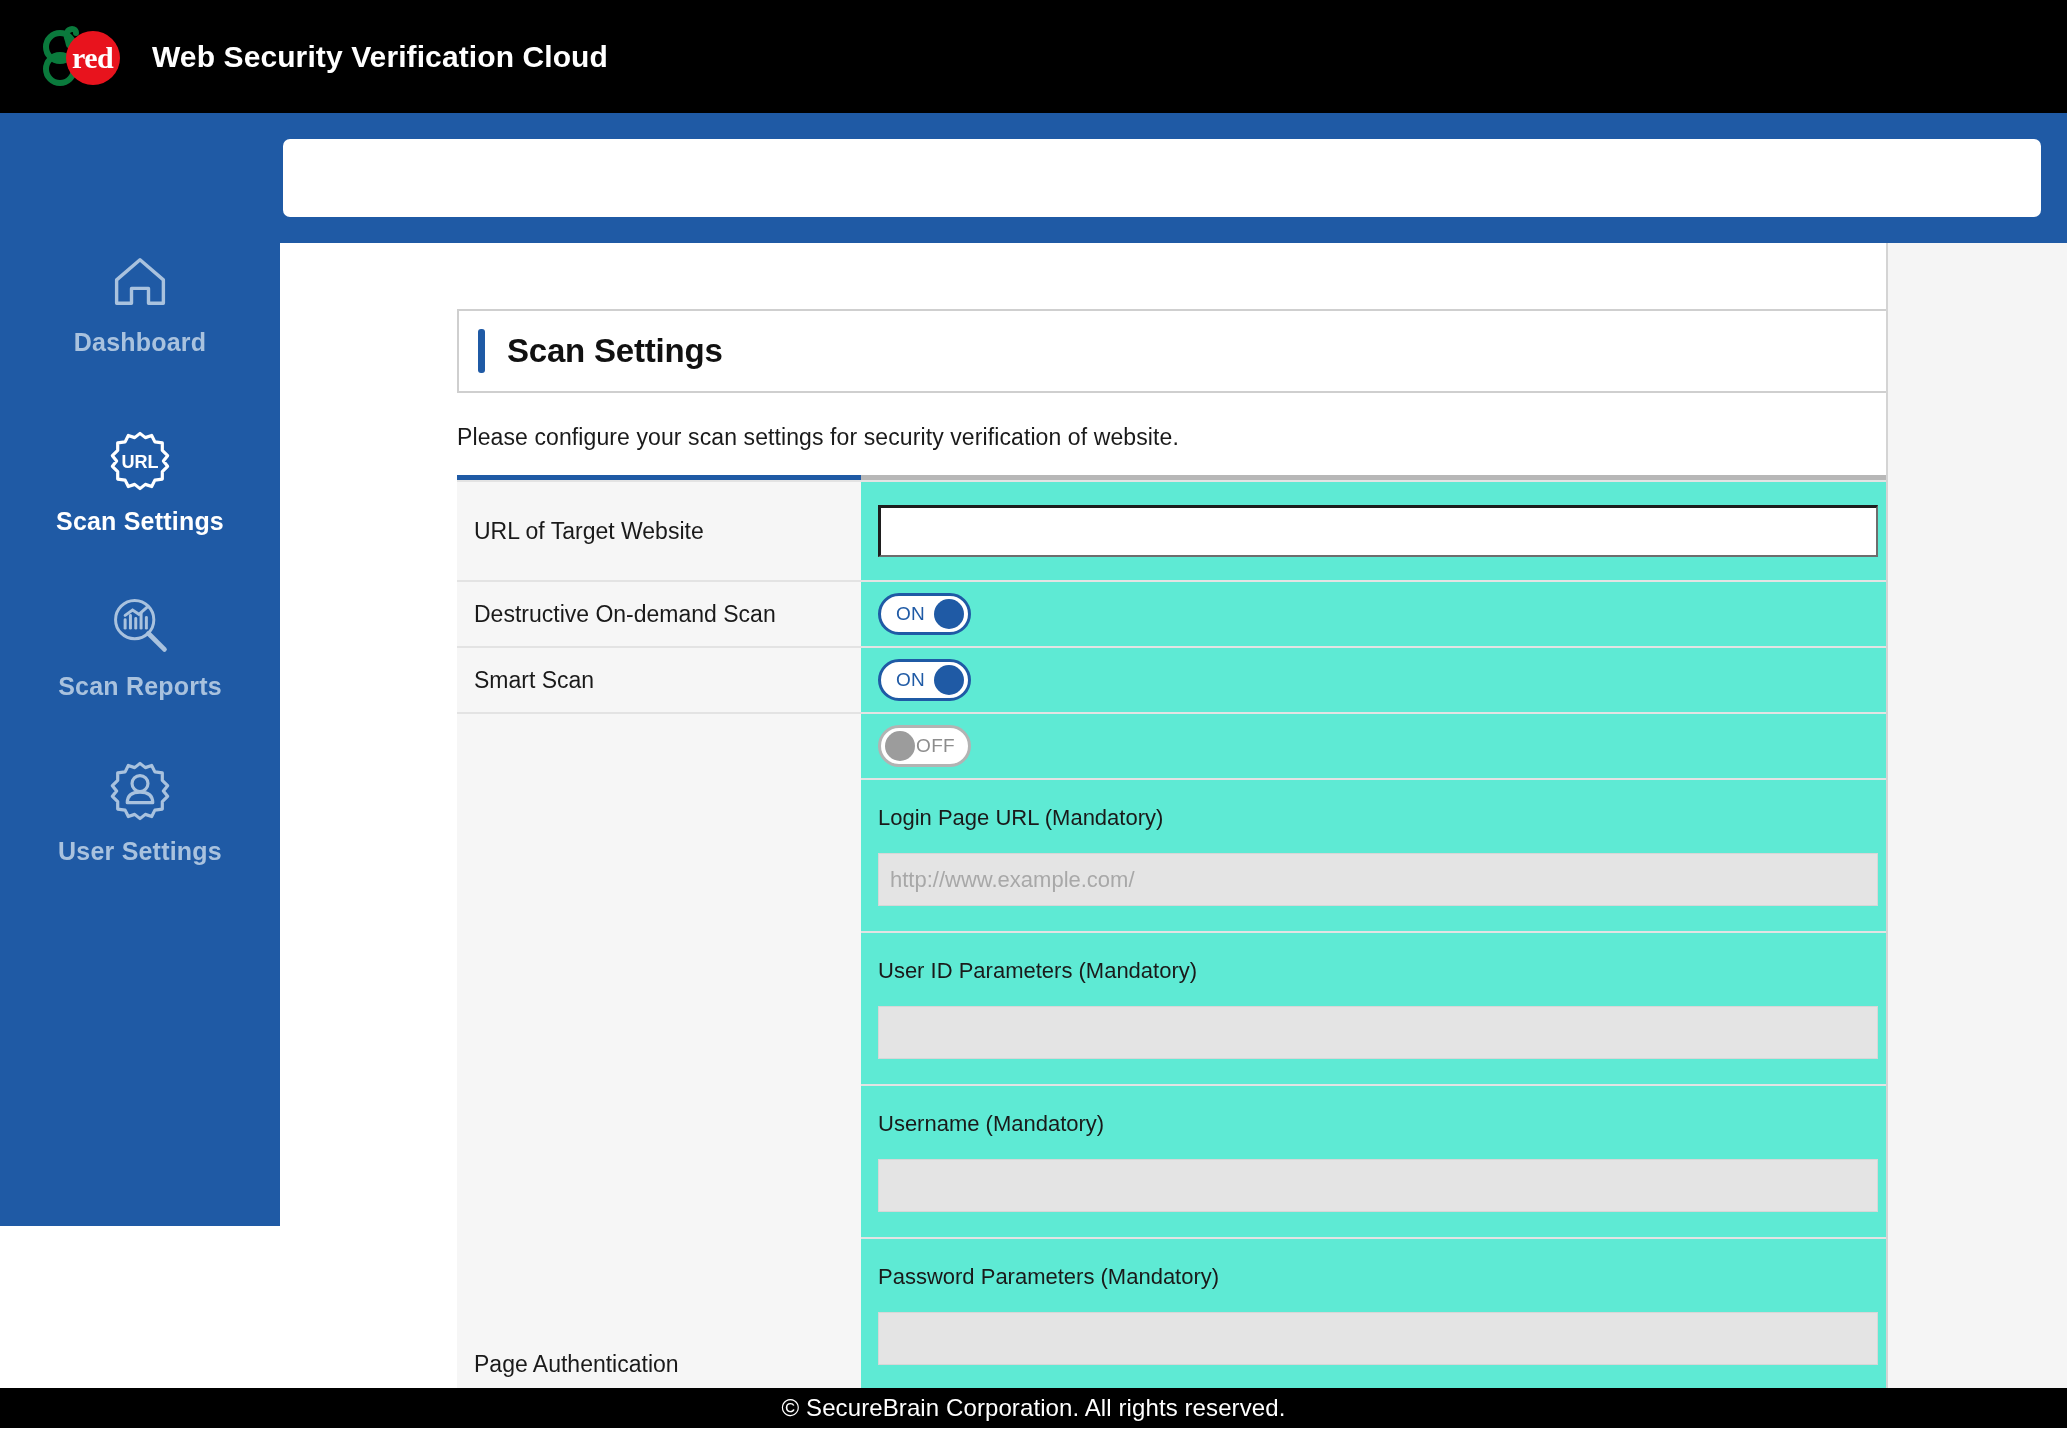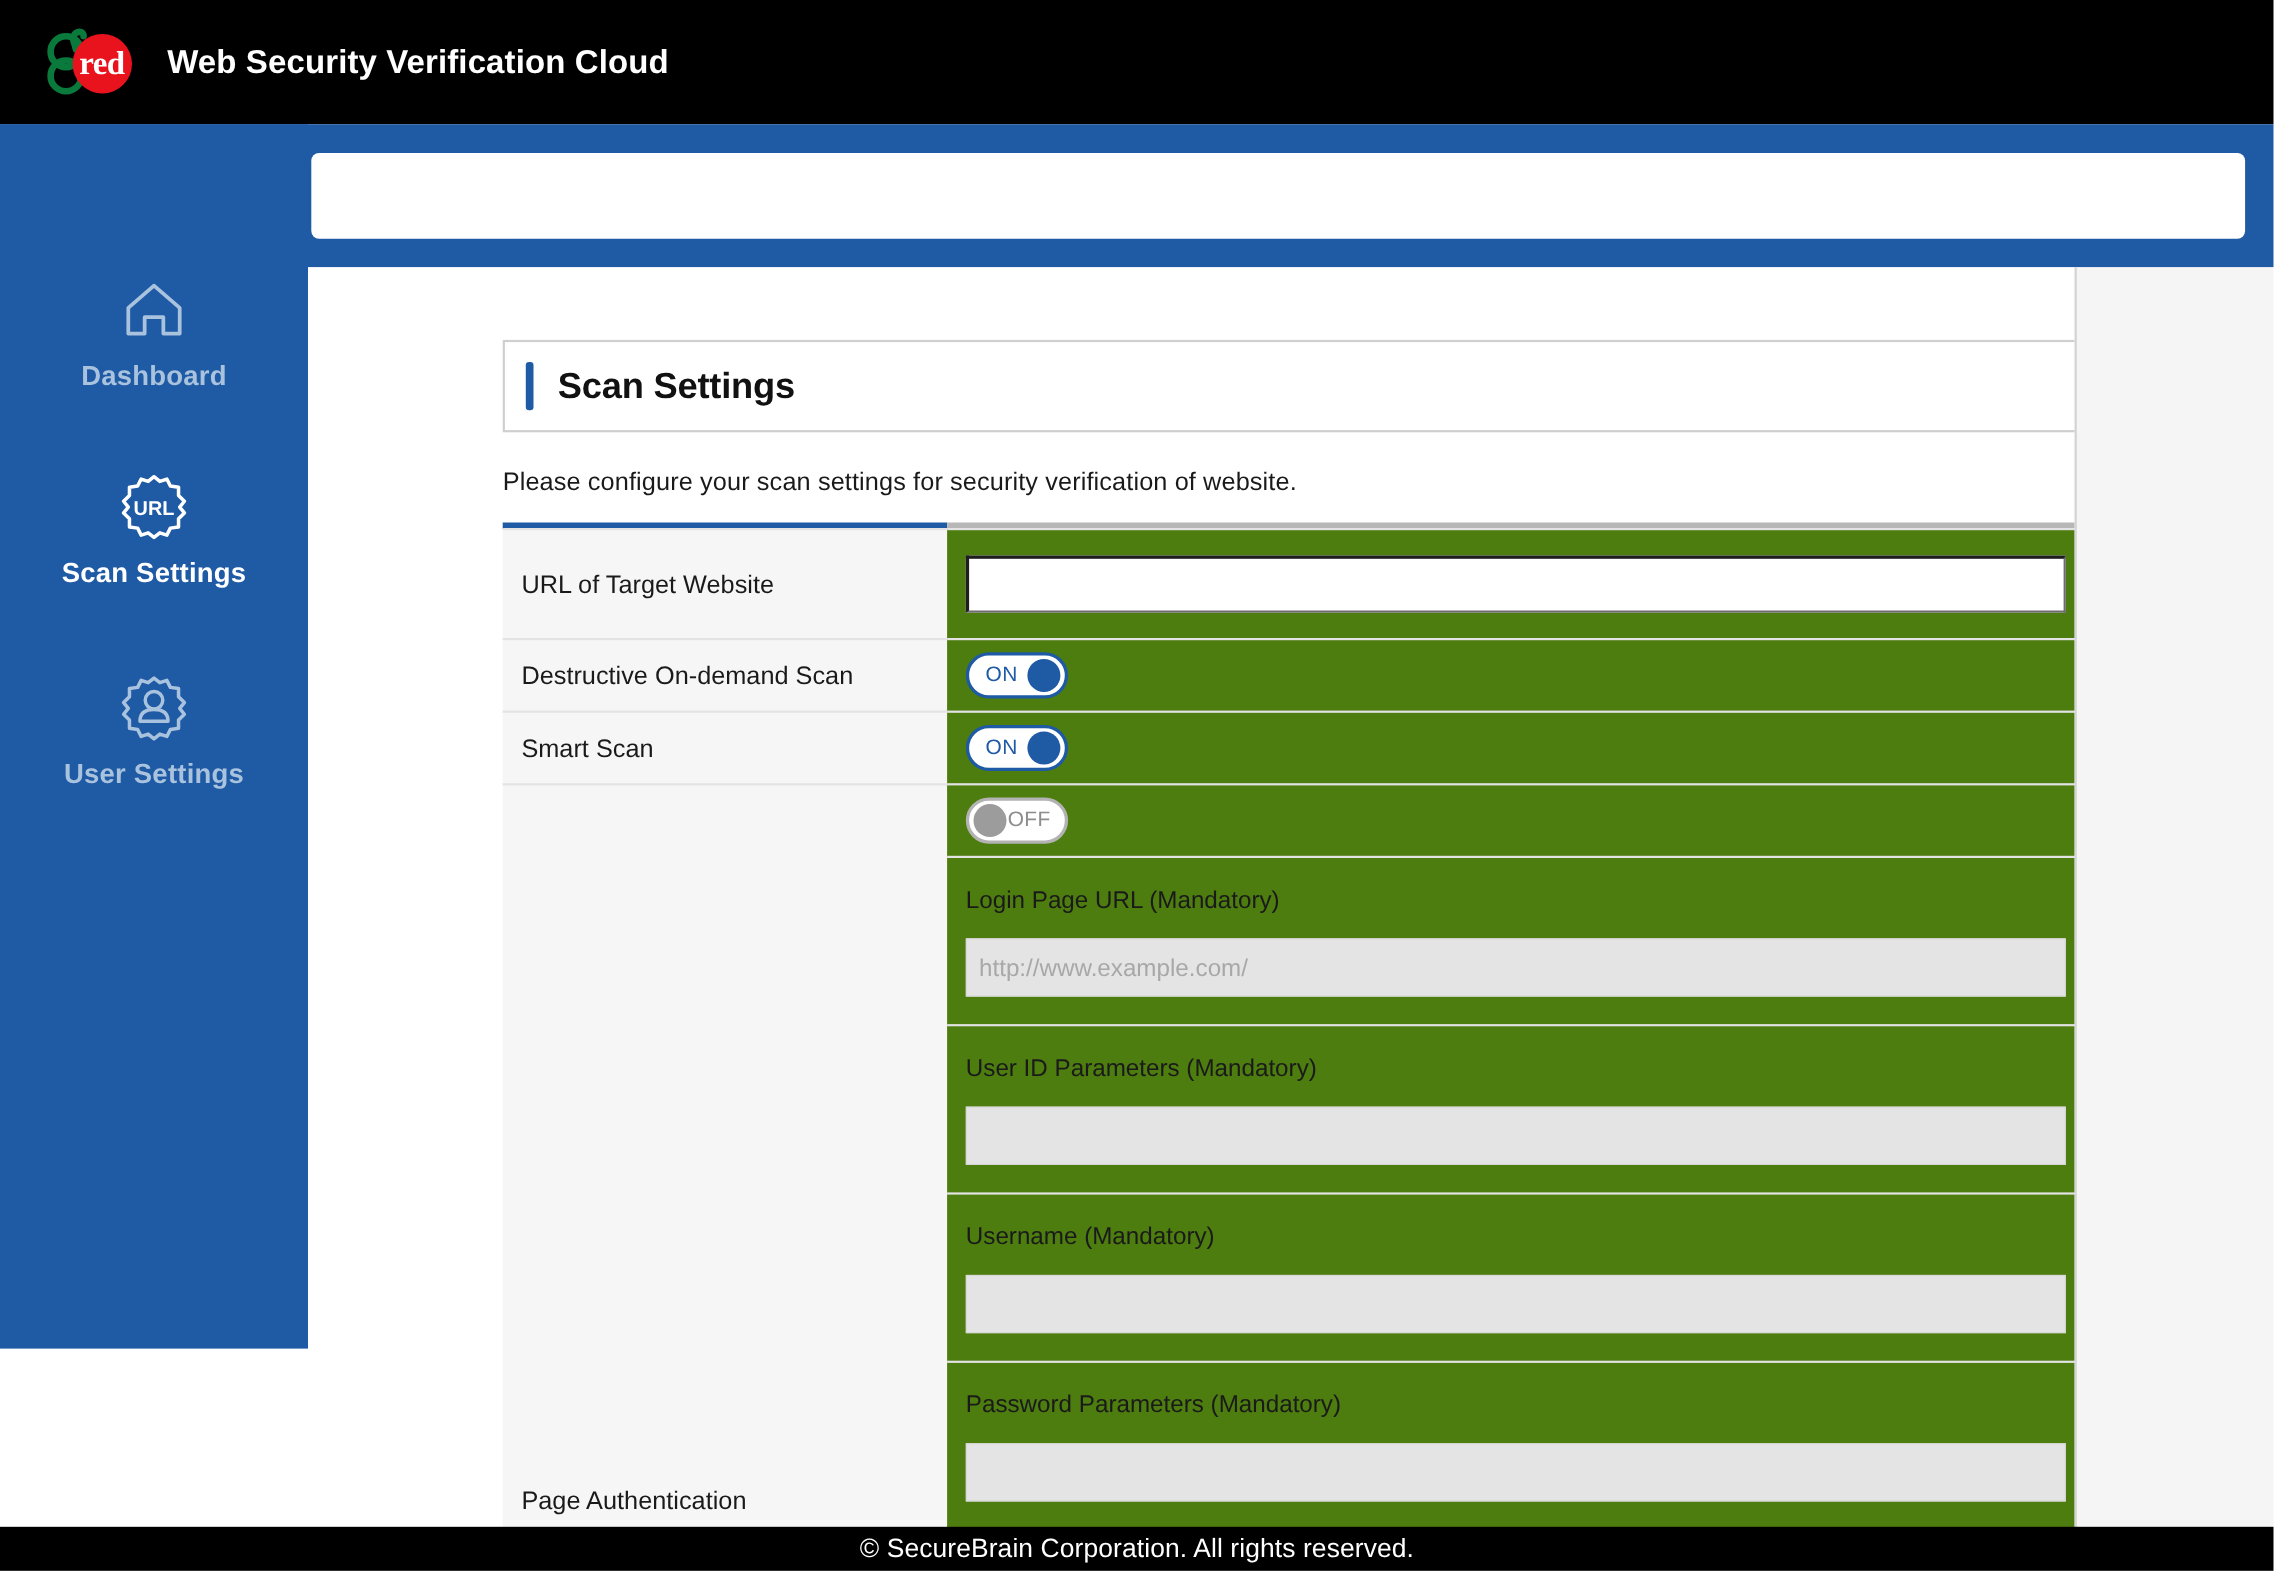--- a/index.html
+++ b/index.html
@@ -208,21 +208,21 @@
   td.lbl {
     width: 404px;
     background: #f6f6f6;
     font-size: 23px;
     color: #1a1a1a;
     padding: 0 0 0 17px;
     border-bottom: 2px solid #e3e3e3;
   }
   td.lbl.nb { border-bottom: none; }
   td.val {
-    background: #4d7c0f;
+    background: #5eead4;
     padding: 0 17px 0 17px;
   }
 
   .row-url td       { height: 100px; }
   .row-toggle td    { height: 66px; }
   .row-offtoggle td { height: 66px; }
   .row-field td     { height: 153px; }
 
   
   .url-input {
@@ -348,20 +348,33 @@
       <div class="nav-item active">
         <svg class="nav-icon" viewBox="0 0 64 64" fill="none" stroke-width="3" stroke-linejoin="round">
           <path d="M32 6 L37 10 L43 8 L46 14 L53 15 L53 22 L58 27 L54 32 L58 37 L53 42 L53 49 L46 50 L43 56 L37 54 L32 58 L27 54 L21 56 L18 50 L11 49 L11 42 L6 37 L10 32 L6 27 L11 22 L11 15 L18 14 L21 8 L27 10 Z"></path>
           <text class="url-txt" x="32" y="39" text-anchor="middle" font-family="Liberation Sans, sans-serif" font-size="17" font-weight="bold" stroke="none" fill="#ffffff">URL</text>
         </svg>
         <span class="nav-label">Scan Settings</span>
       </div>
 
       <div class="spacer-b"></div>
 
+      <div class="nav-item inactive">
+        <svg class="nav-icon" viewBox="0 0 64 64" fill="none" stroke-width="2.8" stroke-linecap="round">
+          <circle cx="27" cy="26" r="18"></circle>
+          <line x1="40" y1="39" x2="55" y2="54" stroke-width="4.5"></line>
+          <line x1="18" y1="34" x2="18" y2="26"></line>
+          <line x1="23" y1="34" x2="23" y2="22"></line>
+          <line x1="28" y1="34" x2="28" y2="25"></line>
+          <line x1="33" y1="34" x2="33" y2="20"></line>
+          <line x1="38" y1="34" x2="38" y2="24"></line>
+          <polyline points="18,22 25,17 31,21 39,14"></polyline>
+        </svg>
+        <span class="nav-label">Scan Reports</span>
+      </div>
 
       <div class="spacer-c"></div>
 
       <div class="nav-item inactive">
         <svg class="nav-icon" viewBox="0 0 64 64" fill="none" stroke-width="3" stroke-linejoin="round">
           <path d="M32 6 L37 10 L43 8 L46 14 L53 15 L53 22 L58 27 L54 32 L58 37 L53 42 L53 49 L46 50 L43 56 L37 54 L32 58 L27 54 L21 56 L18 50 L11 49 L11 42 L6 37 L10 32 L6 27 L11 22 L11 15 L18 14 L21 8 L27 10 Z"></path>
           <circle cx="32" cy="25" r="7.5"></circle>
           <path d="M20 43 C20 35 26 33 32 33 C38 33 44 35 44 43 Z"></path>
         </svg>
         <span class="nav-label">User Settings</span>

